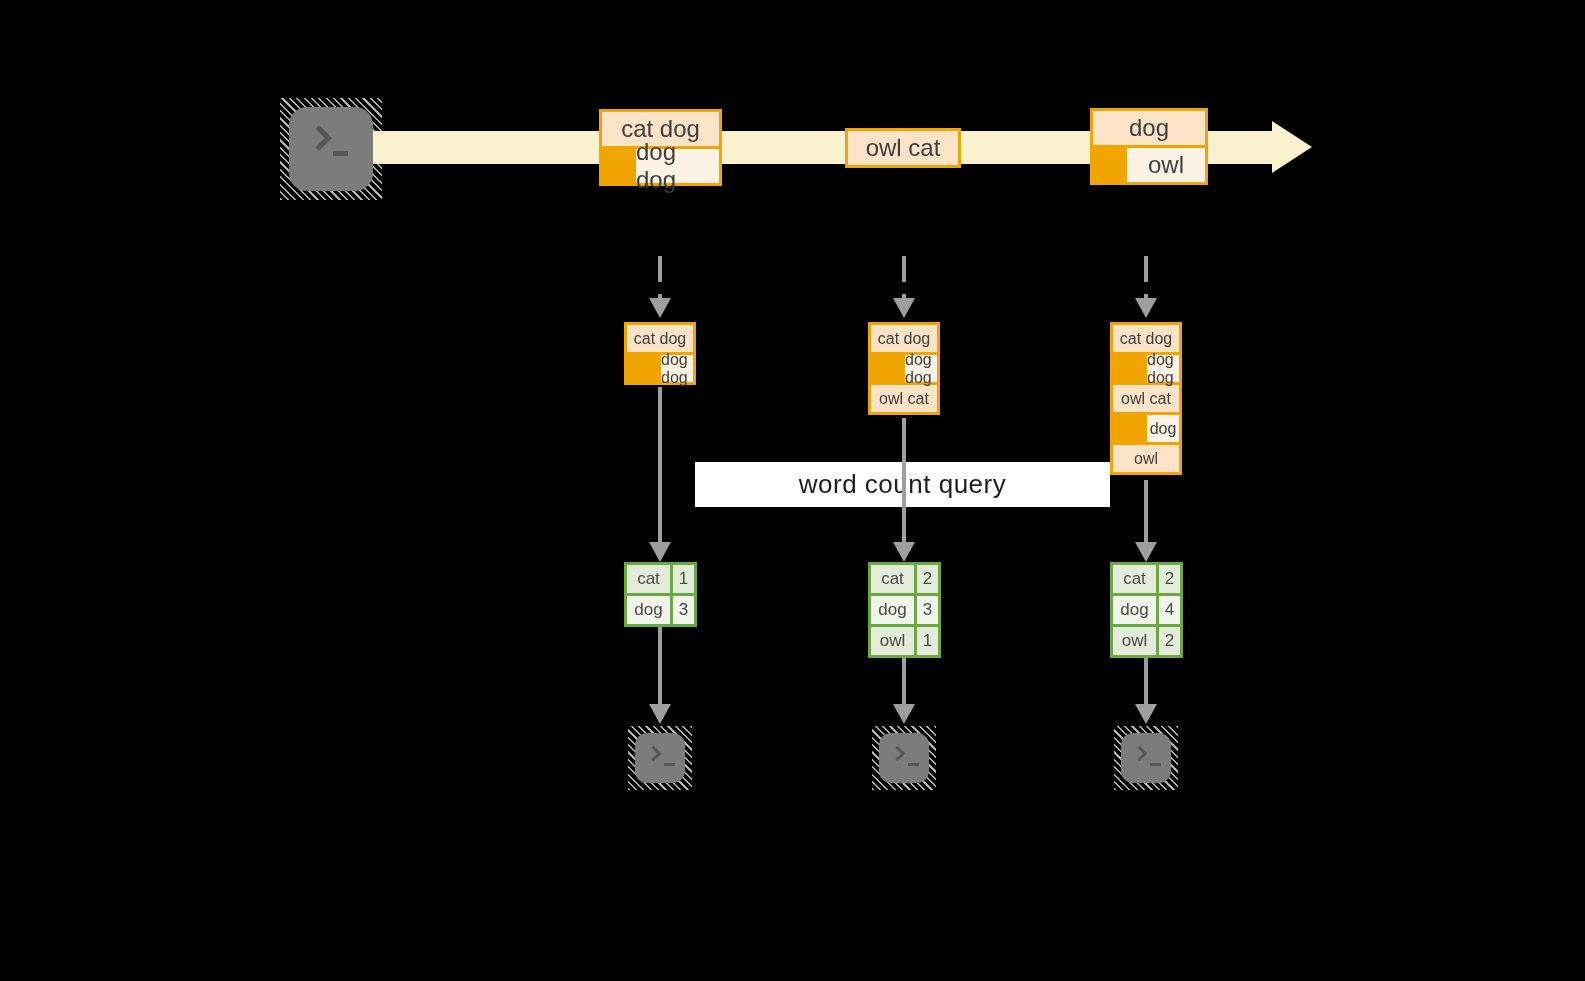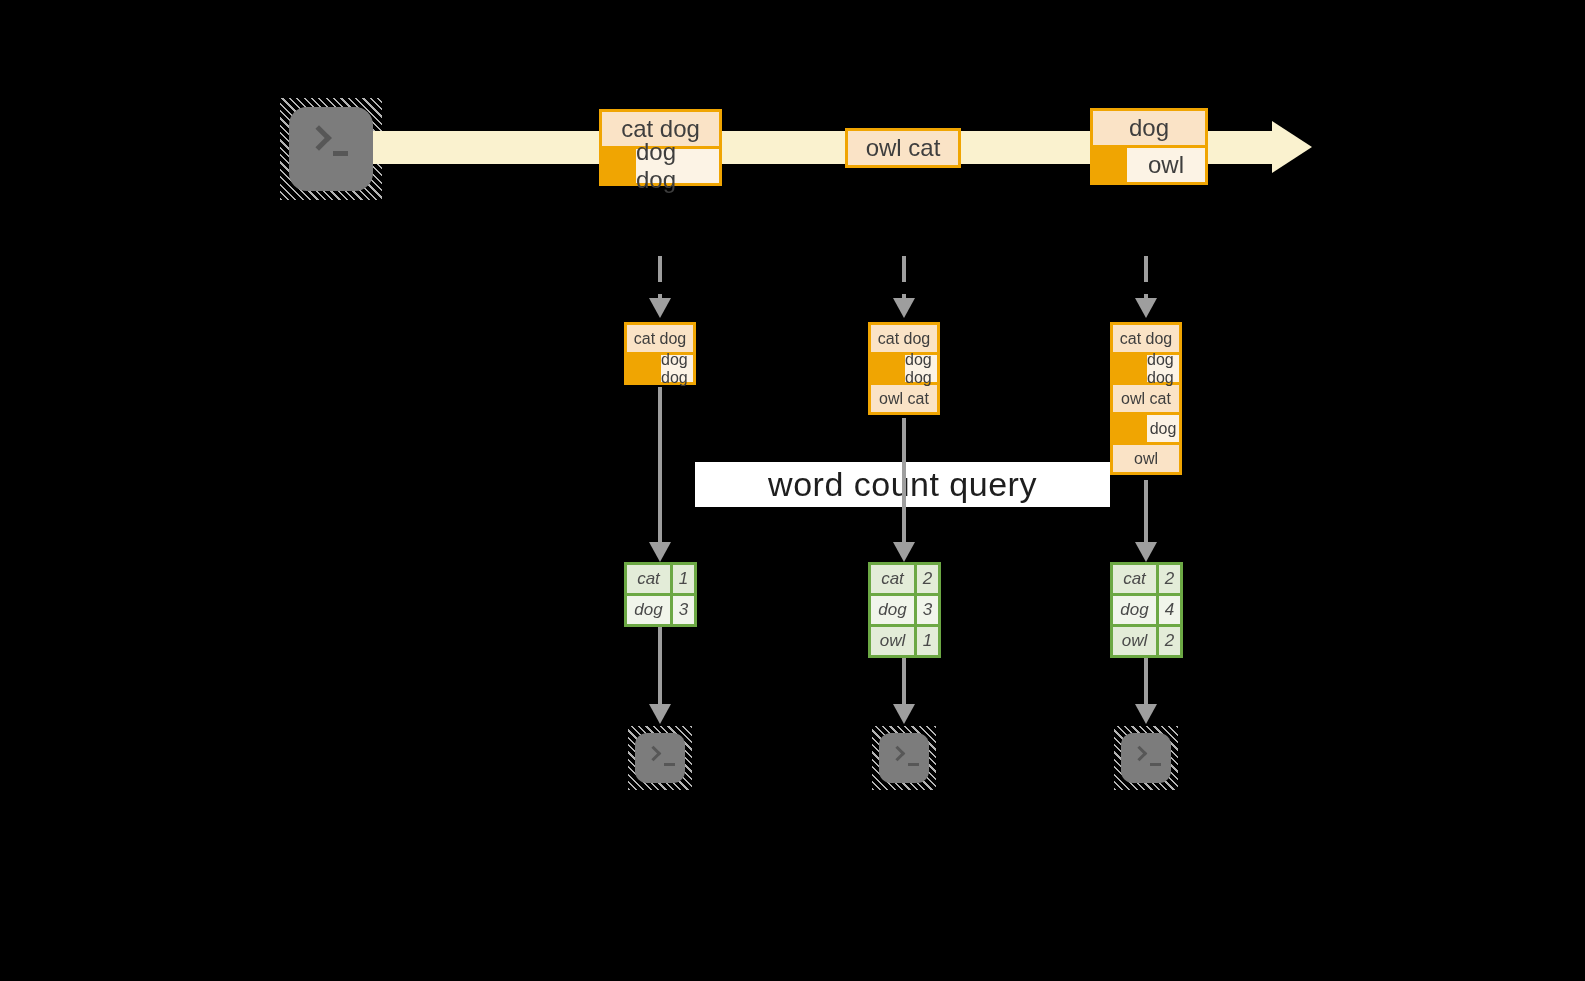--- a/index.html
+++ b/index.html
@@ -45,37 +45,37 @@
   .peach{background:var(--peach);}
   .cream{background:var(--cream);margin-left:34px;}
 
   
   .stack-box{position:absolute;width:72px;border:3px solid var(--orange);box-sizing:border-box;z-index:6;background:var(--orange);}
   .stack-row{height:27px;display:flex;align-items:center;justify-content:center;font-size:16px;color:var(--ink);}
   .stack-row + .stack-row{border-top:3px solid var(--orange);}
 
   
   .wc-table{position:absolute;width:73px;border:3px solid var(--green);box-sizing:border-box;z-index:6;background:var(--green);}
-  .wc-row{display:flex;height:28px;font-style:italic;}
+  .wc-row{display:flex;height:28px;}
   .wc-row + .wc-row{border-top:3px solid var(--green);}
   .wc-cell{display:flex;align-items:center;justify-content:center;font-size:17px;color:var(--tink);}
   .wc-word{width:43px;border-right:3px solid var(--green);}
   .wc-count{flex:1;}
   .wc-row.even .wc-cell{background:var(--cell-green);}
   .wc-row.odd .wc-cell{background:var(--cell-light);}
 
   
   .vline{position:absolute;width:4px;background:var(--gray);z-index:5;}
   .vline.dashed{background:repeating-linear-gradient(180deg,var(--gray) 0 26px,transparent 26px 38px);}
   .vhead{position:absolute;width:0;height:0;border-left:11px solid transparent;border-right:11px solid transparent;
     border-top:20px solid var(--gray);z-index:5;}
 
   
   .query-label{position:absolute;left:695px;top:462px;width:415px;height:45px;background:#ffffff;z-index:4;
-    display:flex;align-items:center;justify-content:center;font-size:34px;font-weight:400;color:#1E1E1E;letter-spacing:0.5px;}
+    display:flex;align-items:center;justify-content:center;font-size:26px;font-weight:400;color:#1E1E1E;letter-spacing:0.5px;}
 </style>
 </head>
 <body>
 
 <div class="canvas">
 
   <div class="term-outer" style="left:280px;top:98px;width:102px;height:102px;">
     <div class="term-inner big">
       <span class="chev big"></span>
       <span class="uscore big"></span>

